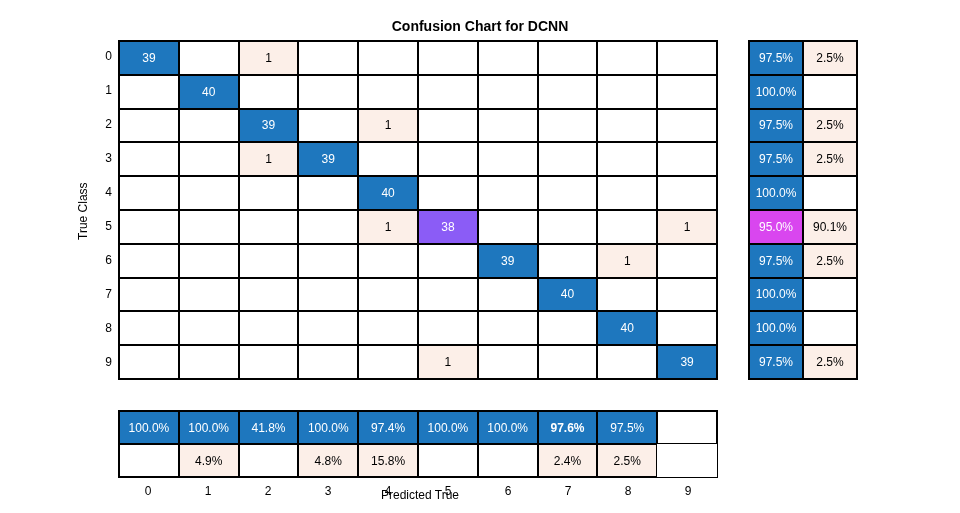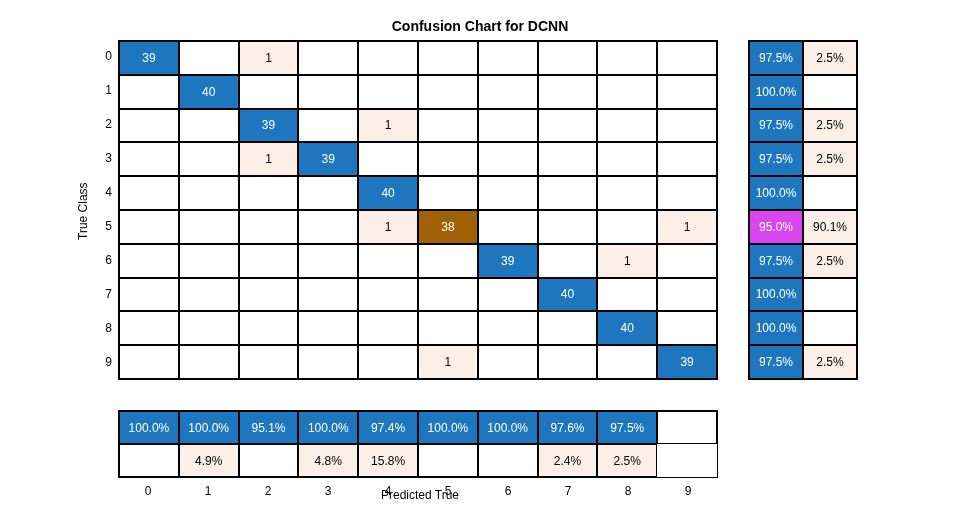--- a/index.html
+++ b/index.html
@@ -115,21 +115,21 @@
       <div class="cell" style="background: rgb(255, 255, 255); color: rgb(0, 0, 0);"></div>
       <div class="cell" style="background: rgb(255, 255, 255); color: rgb(0, 0, 0);"></div>
       <div class="cell" style="background: rgb(255, 255, 255); color: rgb(0, 0, 0);"></div>
       <div class="cell" style="background: rgb(255, 255, 255); color: rgb(0, 0, 0);"></div>
       <div class="cell" style="background: rgb(255, 255, 255); color: rgb(0, 0, 0);"></div>
       <div class="cell" style="background: rgb(255, 255, 255); color: rgb(0, 0, 0);"></div>
       <div class="cell" style="background: rgb(255, 255, 255); color: rgb(0, 0, 0);"></div>
       <div class="cell" style="background: rgb(255, 255, 255); color: rgb(0, 0, 0);"></div>
       <div class="cell" style="background: rgb(255, 255, 255); color: rgb(0, 0, 0);"></div>
       <div class="cell" style="background: rgb(252, 239, 232); color: rgb(0, 0, 0);">1</div>
-      <div class="cell" style="background: #a16207; color: rgb(255, 255, 255);">38</div>
+      <div class="cell" style="background: #8b5cf6; color: rgb(255, 255, 255);">38</div>
       <div class="cell" style="background: rgb(255, 255, 255); color: rgb(0, 0, 0);"></div>
       <div class="cell" style="background: rgb(255, 255, 255); color: rgb(0, 0, 0);"></div>
       <div class="cell" style="background: rgb(255, 255, 255); color: rgb(0, 0, 0);"></div>
       <div class="cell" style="background: rgb(252, 239, 232); color: rgb(0, 0, 0);">1</div>
       <div class="cell" style="background: rgb(255, 255, 255); color: rgb(0, 0, 0);"></div>
       <div class="cell" style="background: rgb(255, 255, 255); color: rgb(0, 0, 0);"></div>
       <div class="cell" style="background: rgb(255, 255, 255); color: rgb(0, 0, 0);"></div>
       <div class="cell" style="background: rgb(255, 255, 255); color: rgb(0, 0, 0);"></div>
       <div class="cell" style="background: rgb(255, 255, 255); color: rgb(0, 0, 0);"></div>
       <div class="cell" style="background: rgb(255, 255, 255); color: rgb(0, 0, 0);"></div>
@@ -186,26 +186,26 @@
       <div class="cell" style="background: rgb(30, 119, 190); color: rgb(255, 255, 255);">100.0%</div>
       <div class="cell" style="background: rgb(255, 255, 255); color: rgb(0, 0, 0);"></div>
       <div class="cell" style="background: rgb(30, 119, 190); color: rgb(255, 255, 255);">100.0%</div>
       <div class="cell" style="background: rgb(255, 255, 255); color: rgb(0, 0, 0);"></div>
       <div class="cell" style="background: rgb(30, 119, 190); color: rgb(255, 255, 255);">97.5%</div>
       <div class="cell" style="background: rgb(252, 239, 232); color: rgb(0, 0, 0);">2.5%</div>
     </div>
   <div id="col-grid" class="grid" style="left: 118px; top: 410px; width: 600px; height: 68px; grid-template-columns: repeat(10, 1fr); grid-template-rows: repeat(2, 1fr);">
       <div class="cell" style="background: rgb(30, 119, 190); color: rgb(255, 255, 255);">100.0%</div>
       <div class="cell" style="background: rgb(30, 119, 190); color: rgb(255, 255, 255);">100.0%</div>
-      <div class="cell" style="background: rgb(30, 119, 190); color: rgb(255, 255, 255);">95.1%</div>
+      <div class="cell" style="background: rgb(30, 119, 190); color: rgb(255, 255, 255);">41.8%</div>
       <div class="cell" style="background: rgb(30, 119, 190); color: rgb(255, 255, 255);">100.0%</div>
       <div class="cell" style="background: rgb(30, 119, 190); color: rgb(255, 255, 255);">97.4%</div>
       <div class="cell" style="background: rgb(30, 119, 190); color: rgb(255, 255, 255);">100.0%</div>
       <div class="cell" style="background: rgb(30, 119, 190); color: rgb(255, 255, 255);">100.0%</div>
-      <div class="cell" style="background: rgb(30, 119, 190); color: rgb(255, 255, 255);">97.6%</div>
+      <div class="cell" style="background: rgb(30, 119, 190); color: rgb(255, 255, 255); font-weight: bold;">97.6%</div>
       <div class="cell" style="background: rgb(30, 119, 190); color: rgb(255, 255, 255);">97.5%</div>
       <div class="cell" style="background: rgb(255, 255, 255); color: rgb(0, 0, 0);"></div>
       <div class="cell" style="background: rgb(255, 255, 255); color: rgb(0, 0, 0);"></div>
       <div class="cell" style="background: rgb(252, 239, 232); color: rgb(0, 0, 0);">4.9%</div>
       <div class="cell" style="background: rgb(255, 255, 255); color: rgb(0, 0, 0);"></div>
       <div class="cell" style="background: rgb(252, 239, 232); color: rgb(0, 0, 0);">4.8%</div>
       <div class="cell" style="background: rgb(252, 239, 232); color: rgb(0, 0, 0);">15.8%</div>
       <div class="cell" style="background: rgb(255, 255, 255); color: rgb(0, 0, 0);"></div>
       <div class="cell" style="background: rgb(255, 255, 255); color: rgb(0, 0, 0);"></div>
       <div class="cell" style="background: rgb(252, 239, 232); color: rgb(0, 0, 0);">2.4%</div>

